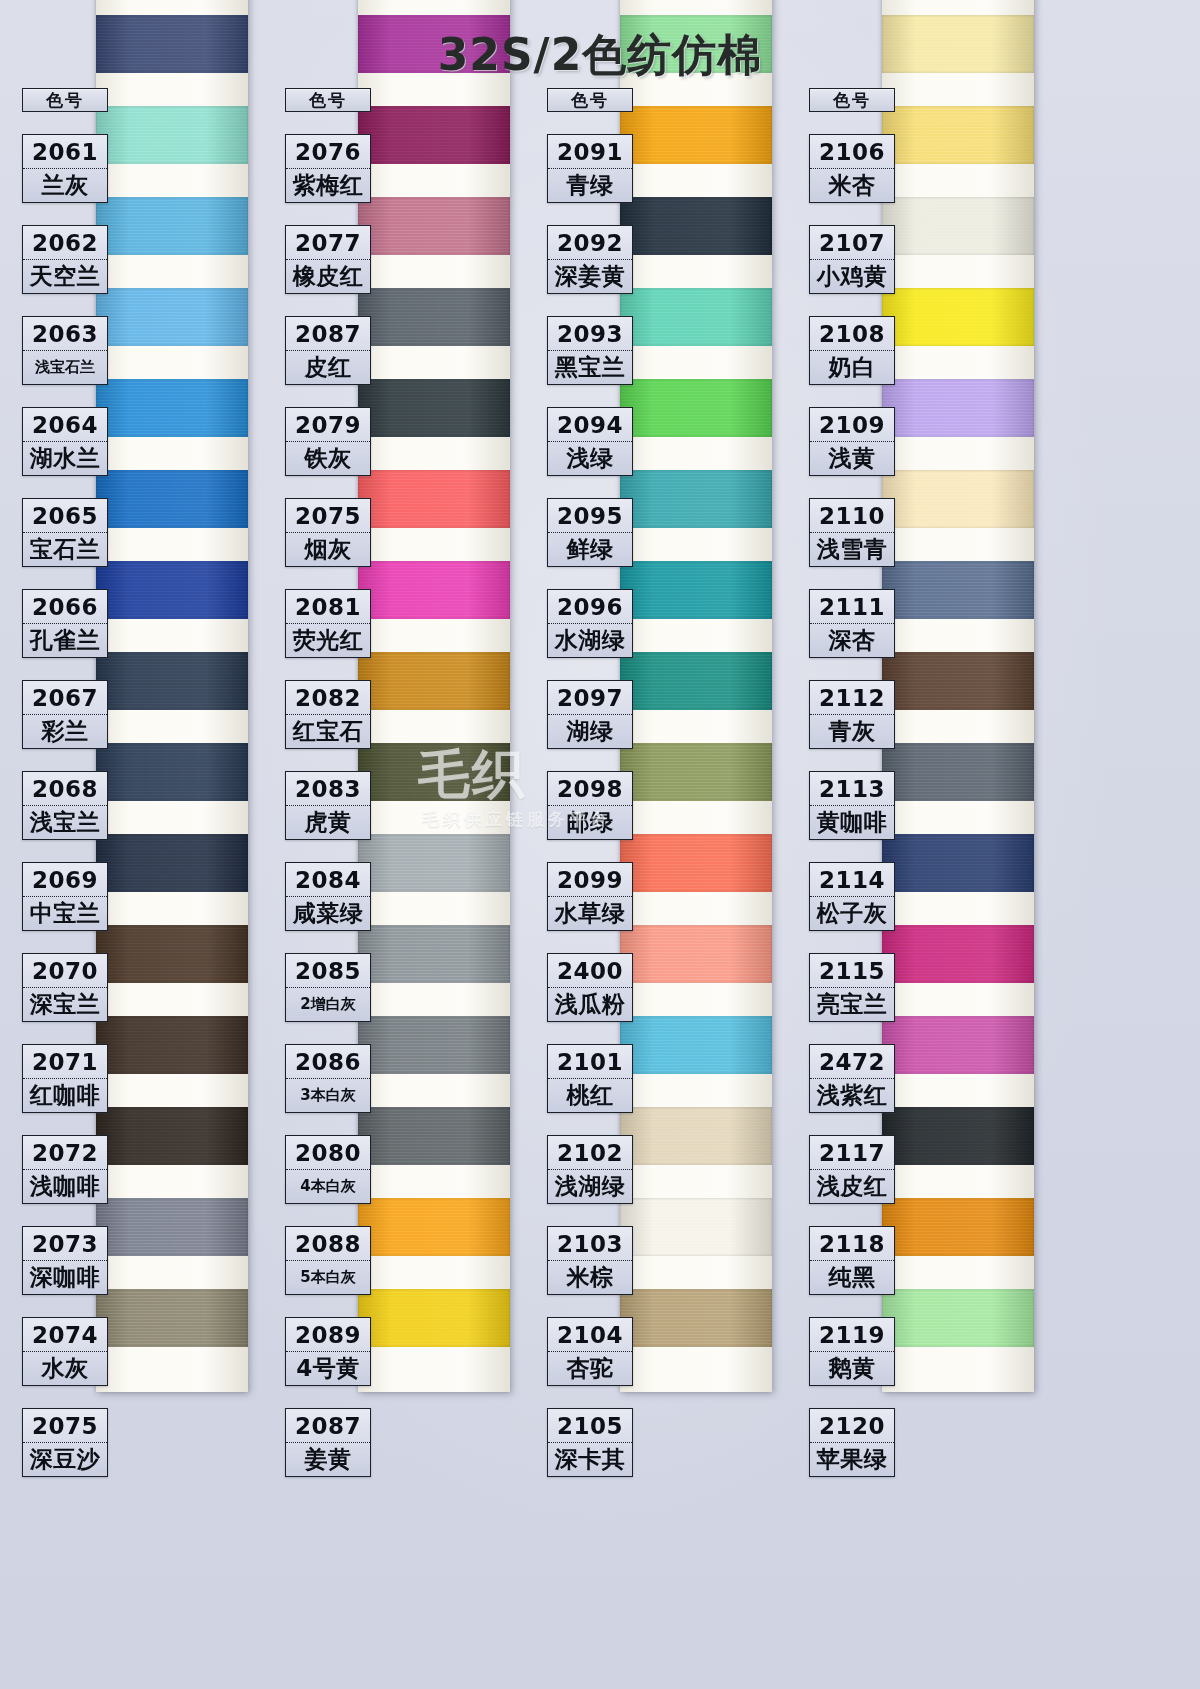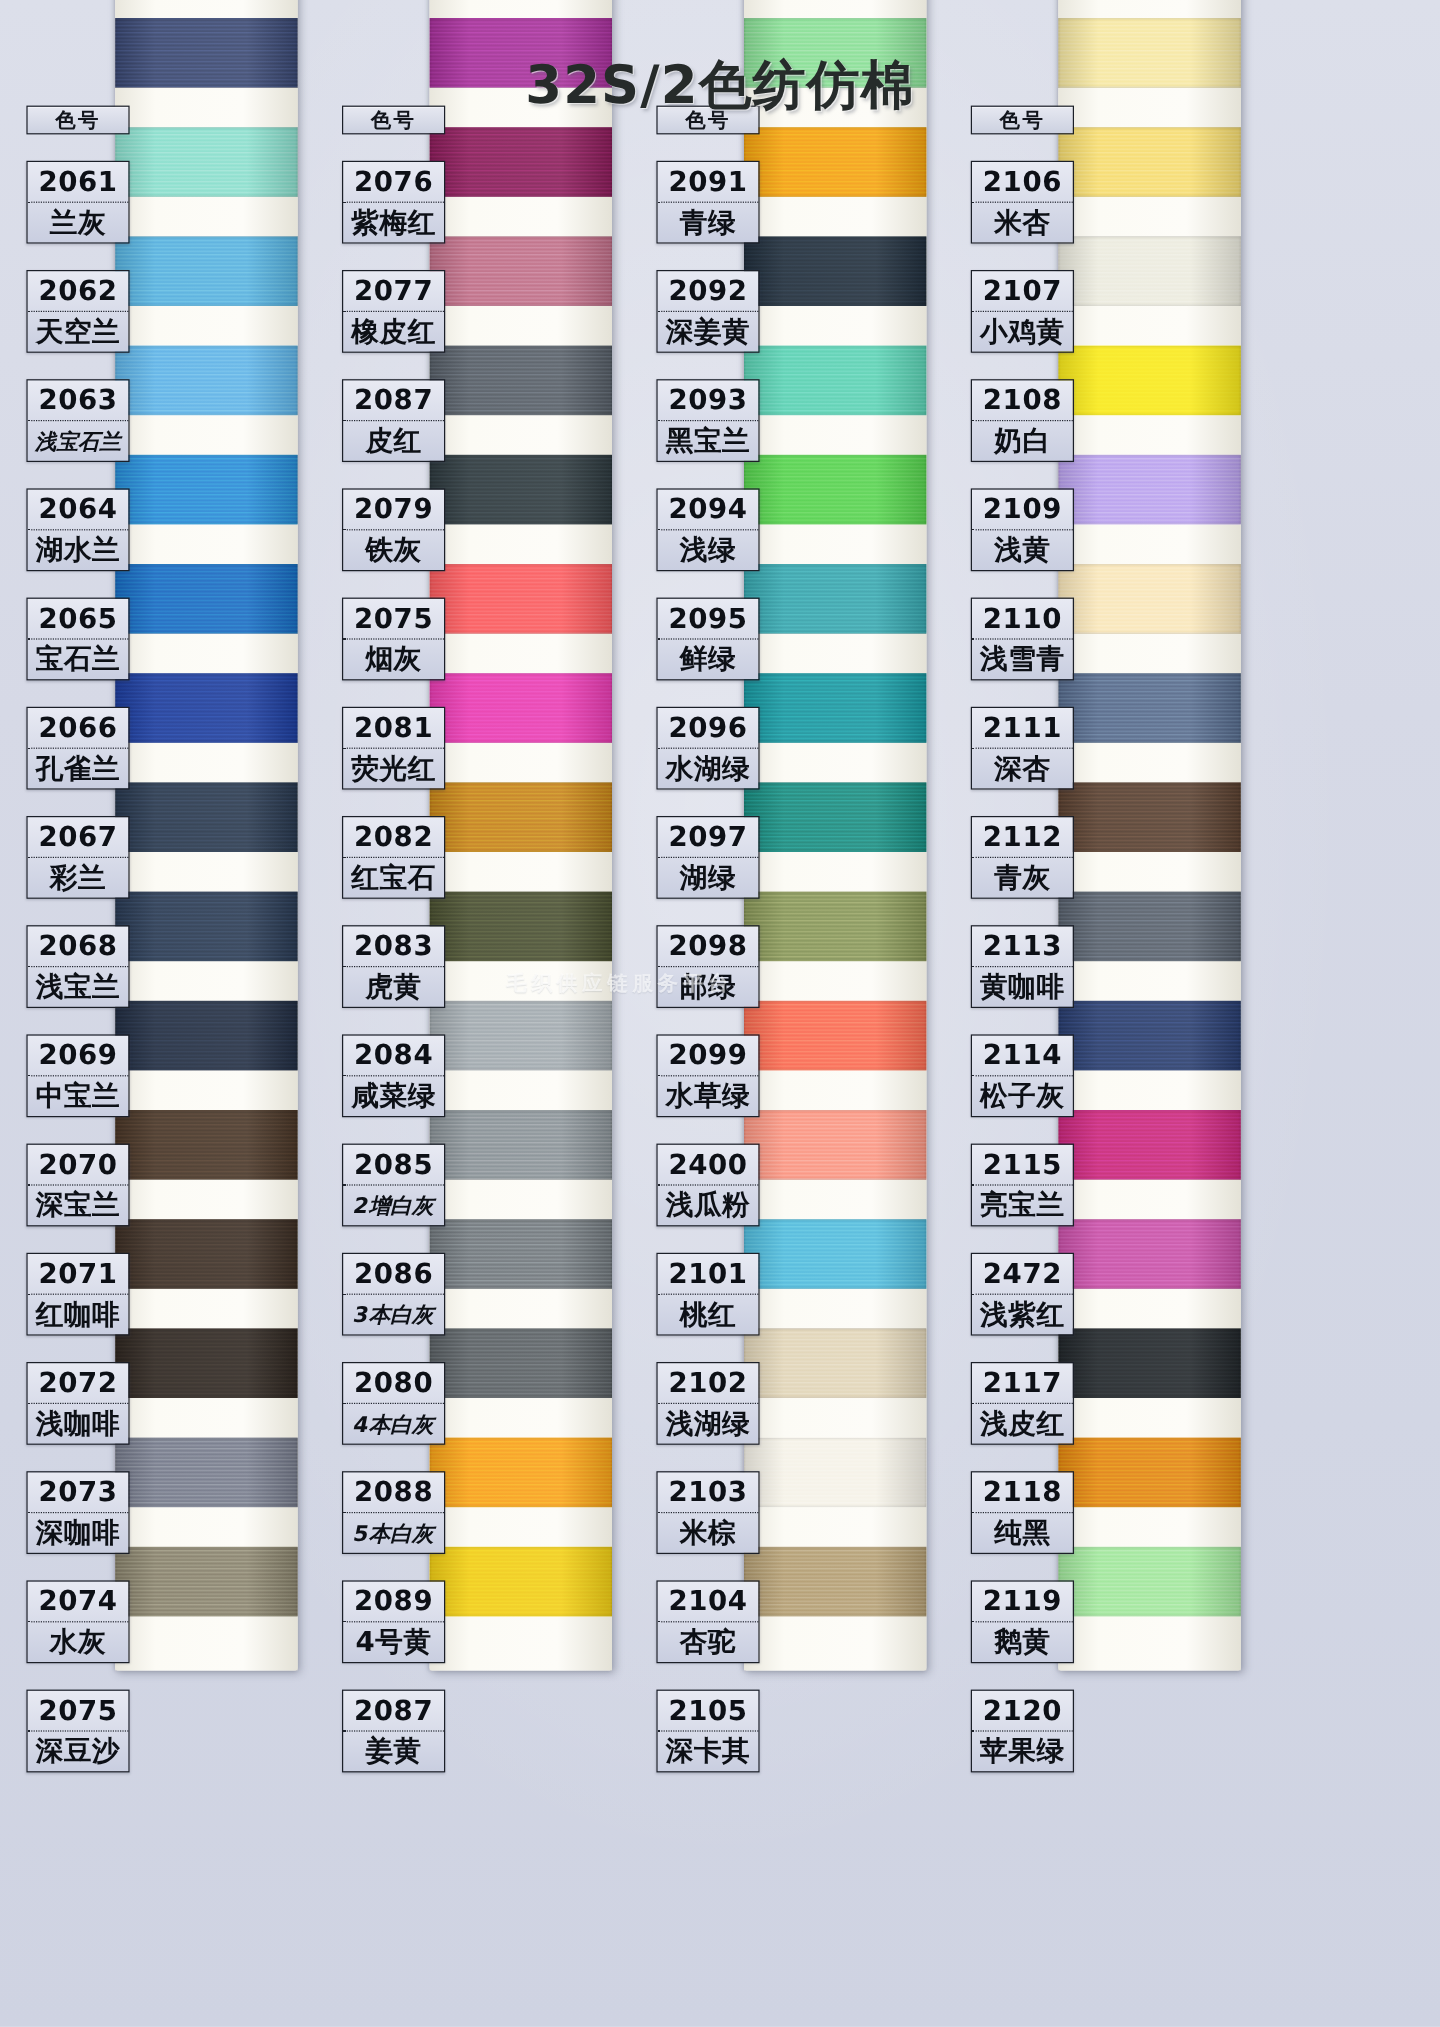--- a/index.html
+++ b/index.html
@@ -25,21 +25,20 @@
   #title{
     position:absolute;left:0;right:0;top:26px;
     text-align:center;
     font-family:"DejaVu Sans","Liberation Sans",sans-serif;
     font-weight:bold;
     font-size:44px;
     letter-spacing:1px;
     color:#262b2a;
     text-shadow:1px 1px 0 rgba(255,255,255,.55), 2px 2px 3px rgba(90,95,110,.35);
     z-index:40;
-    margin-top:16px;
   }
 
   
   .col{position:absolute;top:88px;}
   .col-0{left:22px;}
   .col-1{left:285px;}
   .col-2{left:547px;}
   .col-3{left:809px;}
 
   
@@ -65,21 +64,21 @@
     flex:1;display:flex;align-items:center;justify-content:center;
     font-size:23px;font-weight:bold;color:#0d1016;
     border-bottom:1.5px dotted #20242e;
     letter-spacing:.5px;
   }
   .cell .nm{
     flex:1;display:flex;align-items:center;justify-content:center;
     font-size:23px;font-weight:bold;color:#0d1016;
     letter-spacing:.5px;white-space:nowrap;
   }
-  .cell .nm.sm{font-size:18px;letter-spacing:0;font-style:italic;}
+  .cell .nm.sm{font-size:15px;letter-spacing:0;}
   .cell:first-of-type{margin-top:0;}
 
   
   .strip{
     position:absolute;top:-30px;
     width:152px;
     background:linear-gradient(90deg,#efeee6 0%,#fbfaf4 18%,#fdfcf7 72%,#e7e5db 100%);
     border-radius:2px;
     box-shadow:2px 2px 7px rgba(55,60,80,.35), -1px 0 3px rgba(55,60,80,.18);
   }
@@ -524,14 +523,15 @@
         <div class="nm">鹅黄</div>
       </div>
       <div class="cell">
         <div class="no">2120</div>
         <div class="nm">苹果绿</div>
       </div>
     </div>
 </div>
 
 <div id="watermark">
+  <div id="wm-main">毛织</div>
   <div id="wm-sub">毛织供应链服务平台</div>
 </div>
 
 </body></html>

